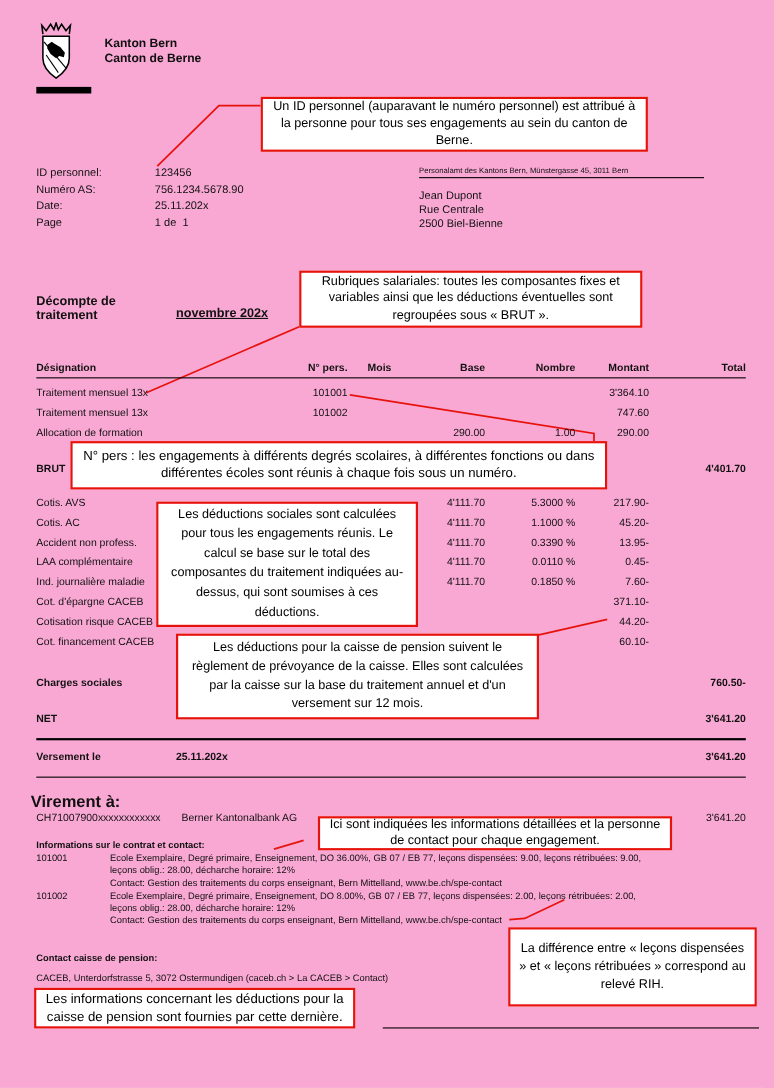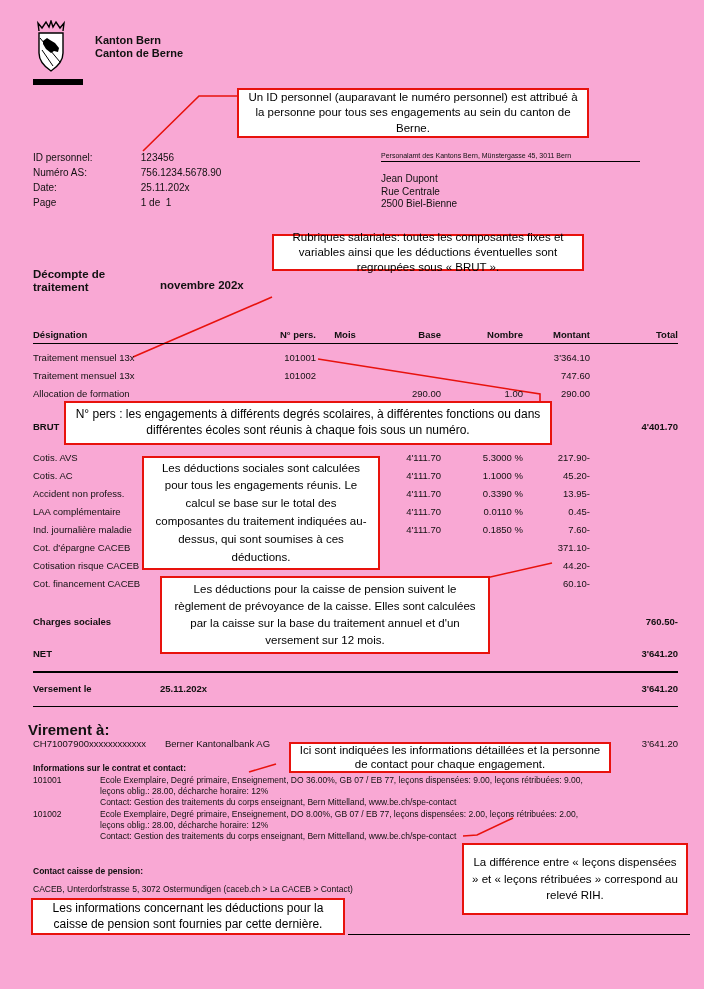--- a/index.html
+++ b/index.html
@@ -10,21 +10,21 @@
   .orgname{font-weight:bold;font-size:11px;line-height:13px;}
   .bar{background:#000;}
   
   .meta-row{position:absolute;left:33px;width:340px;font-size:10px;}
   .mlabel{display:inline-block;width:105px;}
   .mval{white-space:pre;}
   .sender{font-size:7px;border-bottom:1px solid #000;padding-bottom:2px;width:259px;}
   .addr{font-size:10px;line-height:12.5px;}
   
   .doctitle{font-weight:bold;font-size:11.5px;line-height:13px;width:95px;}
-  .period{font-weight:bold;font-size:11.5px;}
+  .period{font-weight:bold;font-size:11.5px;text-decoration:underline;}
   
   .trow{position:absolute;left:33px;width:645px;display:grid;
         grid-template-columns:237px 46px 44px 81px 82px 67px 88px;
         font-size:9.5px;line-height:11px;}
   .trow span{display:block;}
   .cl{text-align:left;}
   .cr{text-align:right;}
   .cm{text-align:center;padding-left:14px;}
   .bold{font-weight:bold;}
   .rule{position:absolute;left:33px;width:645px;background:#000;}
@@ -60,39 +60,39 @@
     <polyline points="272,297 133,357" fill="none" stroke="var(--red,#e8120d)" stroke-width="1.6"></polyline>
     <polyline points="318,359 540,394 540,401" fill="none" stroke="var(--red,#e8120d)" stroke-width="1.6"></polyline>
     <polyline points="486,578 552,563" fill="none" stroke="var(--red,#e8120d)" stroke-width="1.6"></polyline>
     <polyline points="276,764 249,772" fill="none" stroke="var(--red,#e8120d)" stroke-width="1.6"></polyline>
     <polyline points="513,818 477,835 463,836" fill="none" stroke="var(--red,#e8120d)" stroke-width="1.6"></polyline>
   </svg>
 
   <div class="callout" style="left:237px;top:88px;width:352px;height:50px">
     <span>Un ID personnel (auparavant le numéro personnel) est attribué à la personne pour tous ses engagements au sein du canton de Berne.</span>
   </div>
-  <div class="callout" style="left:272px;top:234px;width:312px;height:37px">
+  <div class="callout" style="left:272px;top:246px;width:312px;height:52px">
     <span>Rubriques salariales: toutes les composantes fixes et variables ainsi que les déductions éventuelles sont regroupées sous « BRUT ».</span>
   </div>
   <div class="callout" style="left:64px;top:401px;width:488px;height:44px;font-size:12px">
     <span>N° pers : les engagements à différents degrés scolaires, à différentes fonctions ou dans différentes écoles sont réunis à chaque fois sous un numéro.</span>
   </div>
   <div class="callout" style="left:142px;top:456px;width:238px;height:114px;line-height:1.55">
     <span>Les déductions sociales sont calculées pour tous les engagements réunis. Le calcul se base sur le total des composantes du traitement indiquées au-dessus, qui sont soumises à ces déductions.</span>
   </div>
   <div class="callout" style="left:160px;top:576px;width:330px;height:78px;line-height:1.5">
     <span>Les déductions pour la caisse de pension suivent le règlement de prévoyance de la caisse. Elles sont calculées par la caisse sur la base du traitement annuel et d'un versement sur 12 mois.</span>
   </div>
   <div class="callout" style="left:289px;top:742px;width:322px;height:31px;line-height:1.2">
     <span>Ici sont indiquées les informations détaillées et la personne de contact pour chaque engagement.</span>
   </div>
   <div class="callout" style="left:462px;top:843px;width:226px;height:72px;line-height:1.45">
     <span>La différence entre « leçons dispensées » et « leçons rétribuées » correspond au relevé RIH.</span>
   </div>
-  <div class="callout" style="left:31px;top:898px;width:314px;height:37px;font-size:12px;line-height:1.3">
+  <div class="callout" style="left:31px;top:898px;width:292px;height:37px;font-size:12px;line-height:1.3">
     <span>Les informations concernant les déductions pour la caisse de pension sont fournies par cette dernière.</span>
   </div>
 
   <div class="meta-row" style="top:152px">
     <span class="mlabel">ID personnel:</span>
     <span class="mval">123456</span>
   </div>
   <div class="meta-row" style="top:167px">
     <span class="mlabel">Numéro AS:</span>
     <span class="mval">756.1234.5678.90</span>

